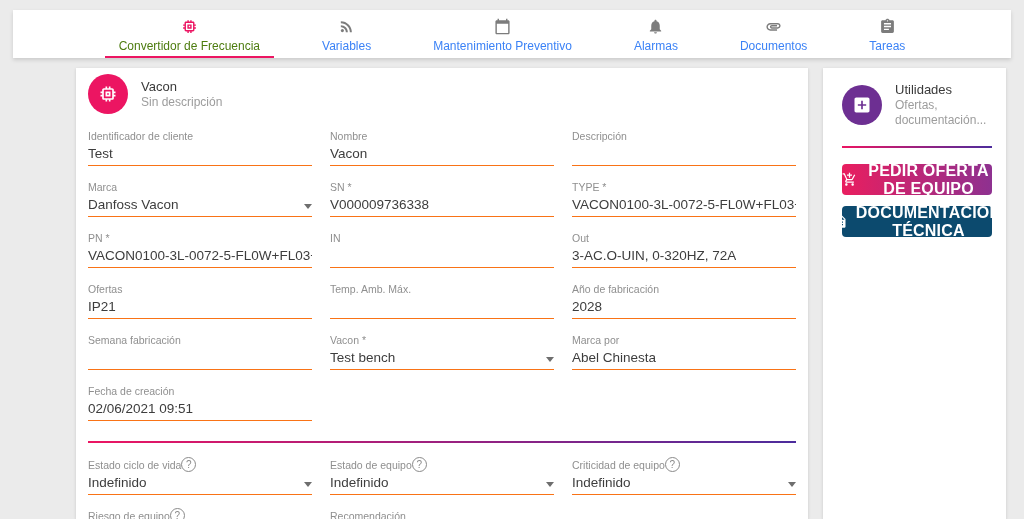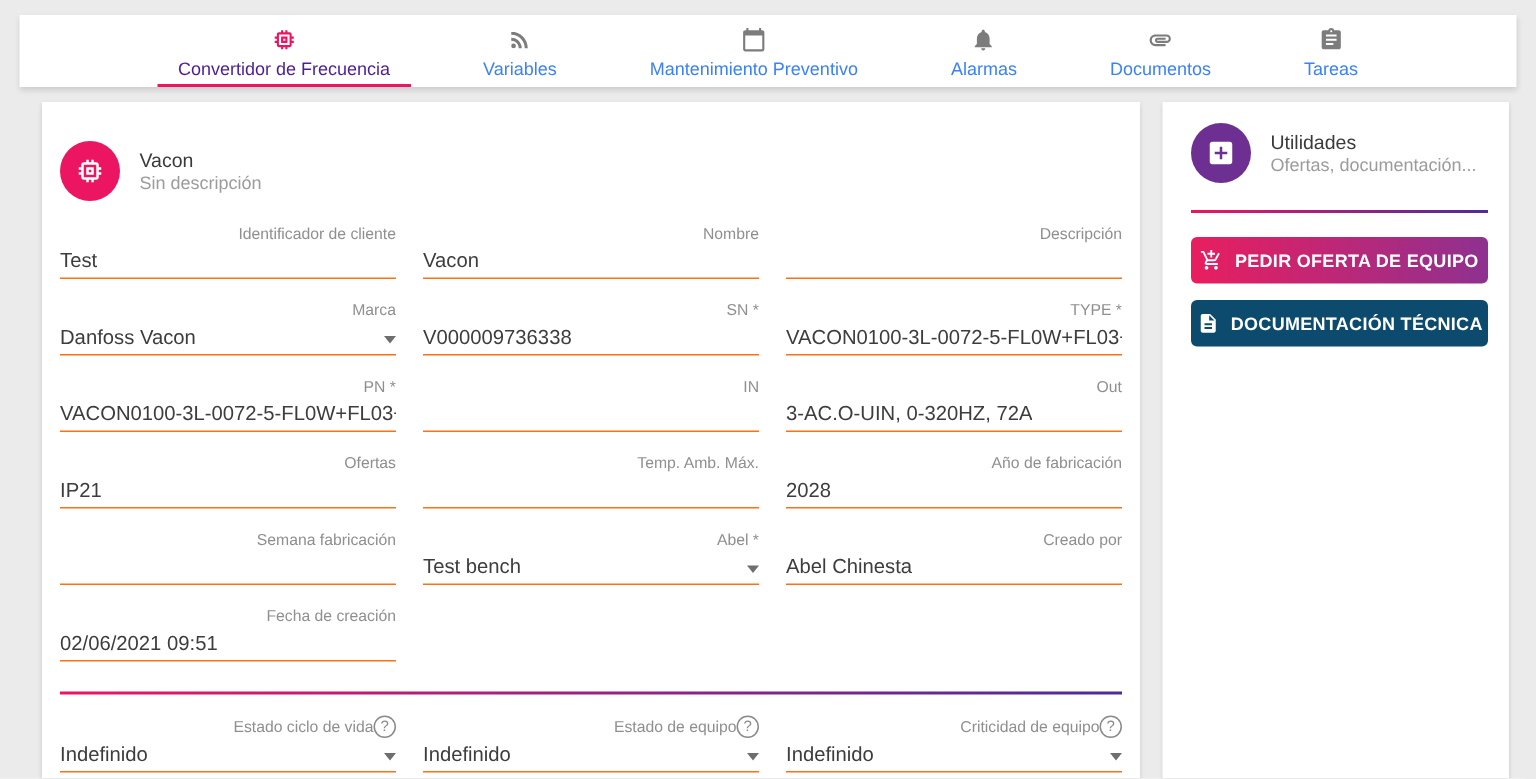--- a/index.html
+++ b/index.html
@@ -8,62 +8,62 @@
 
   
   .navbar { margin:10px 13px 0 13px; background:#fff; height:48px;
     box-shadow:0 2px 4px rgba(0,0,0,.14); display:flex; justify-content:center;
     align-items:stretch; gap:34px; }
   .tab { position:relative; display:flex; flex-direction:column; align-items:center;
     justify-content:flex-start; padding:7px 14px 0 14px; cursor:pointer; color:#3b82f6; }
   .tab .ticon { height:18px; display:flex; align-items:center; color:#7c7c7c; }
   .tab .ticon svg { width:17px; height:17px; fill:currentColor; }
   .tab .tlabel { font-size:12px; margin-top:4px; white-space:nowrap; }
-  .tab.active { color:#4c1d95; }
+  .tab.active { color:#4d7c0f; }
   .tab.active .ticon { color:#ec1562; }
   .tab.active::after { content:""; position:absolute; left:0; right:0; bottom:0;
     height:2px; background:#ec1562; }
 
   
   .content { display:flex; gap:15px; padding:10px 18px 0 28px; height:461px; }
   .panel { background:#fff; box-shadow:0 1px 3px rgba(0,0,0,.15); height:100%; overflow:hidden; }
-  .main-panel { flex:0 0 732px; padding:24px 12px 0 12px; }
+  .main-panel { flex:0 0 732px; padding:4px 12px 0 12px;margin-left:48px; }
   .side-panel { flex:1; padding:12px 14px 0 19px; }
 
   .card-header { display:flex; align-items:center; gap:13px; padding:2px 0 14px 0; }
   .avatar { width:40px; height:40px; border-radius:50%; display:flex;
     align-items:center; justify-content:center; flex:none; }
   .avatar.pink { background:#ec1562; }
   .avatar.purple { background:#6d2f92; }
   .avatar svg { width:20px; height:20px; fill:#fff; }
   .hd-title { font-size:13px; color:#3a3a3a; line-height:16px; }
   .hd-sub { font-size:12px; color:#9c9c9c; line-height:15px; }
 
   
   .fgrid { display:grid; grid-template-columns:repeat(3,1fr); column-gap:18px; row-gap:13px; }
   .field { min-width:0; }
-  .flabel-row { display:flex; justify-content:flex-end; align-items:center; height:15px; }
+  .flabel-row { display:flex; justify-content:flex-start; align-items:center; height:15px; }
   .flabel { font-size:10.5px; color:#8f8f8f; white-space:nowrap; }
   .fvalue-row { display:flex; justify-content:space-between; align-items:flex-end;
     border-bottom:1px solid #f97316; height:23px; padding-bottom:3px; }
   .fvalue { font-size:13.5px; color:#3d3d3d; white-space:nowrap; overflow:hidden; min-height:16px; }
   .caret { width:0; height:0; border-left:4.5px solid transparent;
     border-right:4.5px solid transparent; border-top:5px solid #6e6e6e;
     margin-left:6px; margin-bottom:4px; flex:none; }
   .help { width:15px; height:15px; border:1px solid #8a8a8a; border-radius:50%;
     color:#8a8a8a; font-size:10px; display:flex; align-items:center;
     justify-content:center; flex:none; cursor:pointer; }
   .gdivider { height:2px; background:linear-gradient(to right,#ec1562,#4c2c9c);
     margin:20px 0 14px 0; }
 
   
   .side-divider { height:2px; background:linear-gradient(to right,#ec1562,#4c2c9c);
     margin:4px 0 16px 0; }
   .btn { width:100%; height:31px; border:none; border-radius:4px; color:#fff;
-    font-family:"Liberation Sans",sans-serif; font-size:12px; font-weight:bold;
+    font-family:"Liberation Sans",sans-serif; font-size:16px; font-weight:bold;
     letter-spacing:.2px; display:flex; align-items:center; justify-content:center;
     gap:8px; cursor:pointer; margin-bottom:11px; }
   .btn svg { width:15px; height:15px; fill:#fff; flex:none; }
   .btn-offer { background:linear-gradient(to right,#e91e5f,#8e3190); }
   .btn-docs { background:#0c4a6e; }
 </style>
 </head>
 <body>
 
 <div class="navbar">
@@ -238,30 +238,30 @@
       <div class="field">
         <div class="flabel-row">
             <span class="flabel">Semana fabricación</span>
           </div>
         <div class="fvalue-row">
             <span class="fvalue"></span>
           </div>
       </div>
       <div class="field">
         <div class="flabel-row">
-            <span class="flabel">Abel *</span>
+            <span class="flabel">Vacon *</span>
           </div>
         <div class="fvalue-row">
             <span class="fvalue">Test bench</span>
             <span class="caret"></span>
           </div>
       </div>
       <div class="field">
         <div class="flabel-row">
-            <span class="flabel">Creado por</span>
+            <span class="flabel">Marca por</span>
           </div>
         <div class="fvalue-row">
             <span class="fvalue">Abel Chinesta</span>
           </div>
       </div>
 
       <div class="field">
         <div class="flabel-row">
             <span class="flabel">Fecha de creación</span>
           </div>

